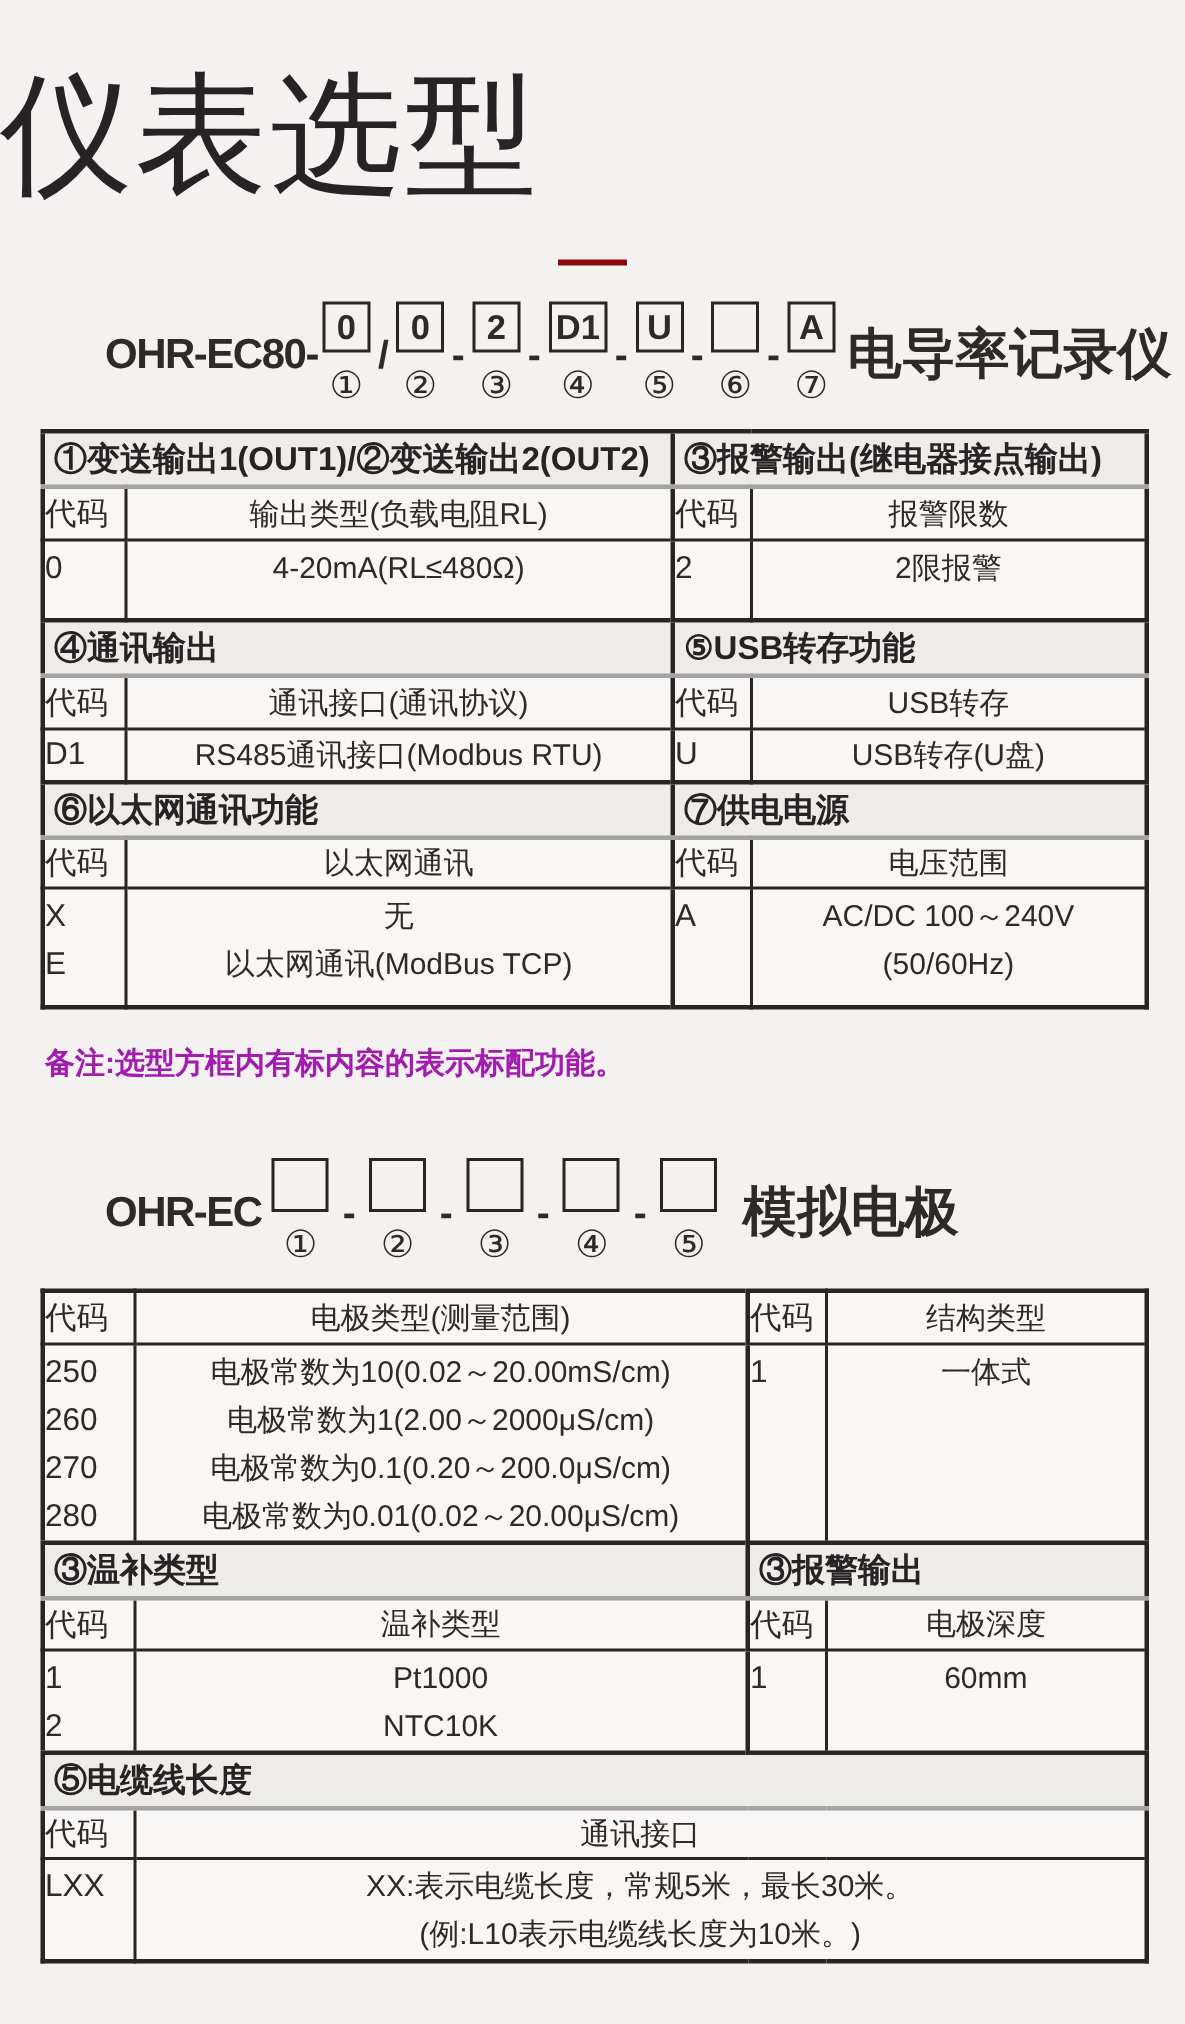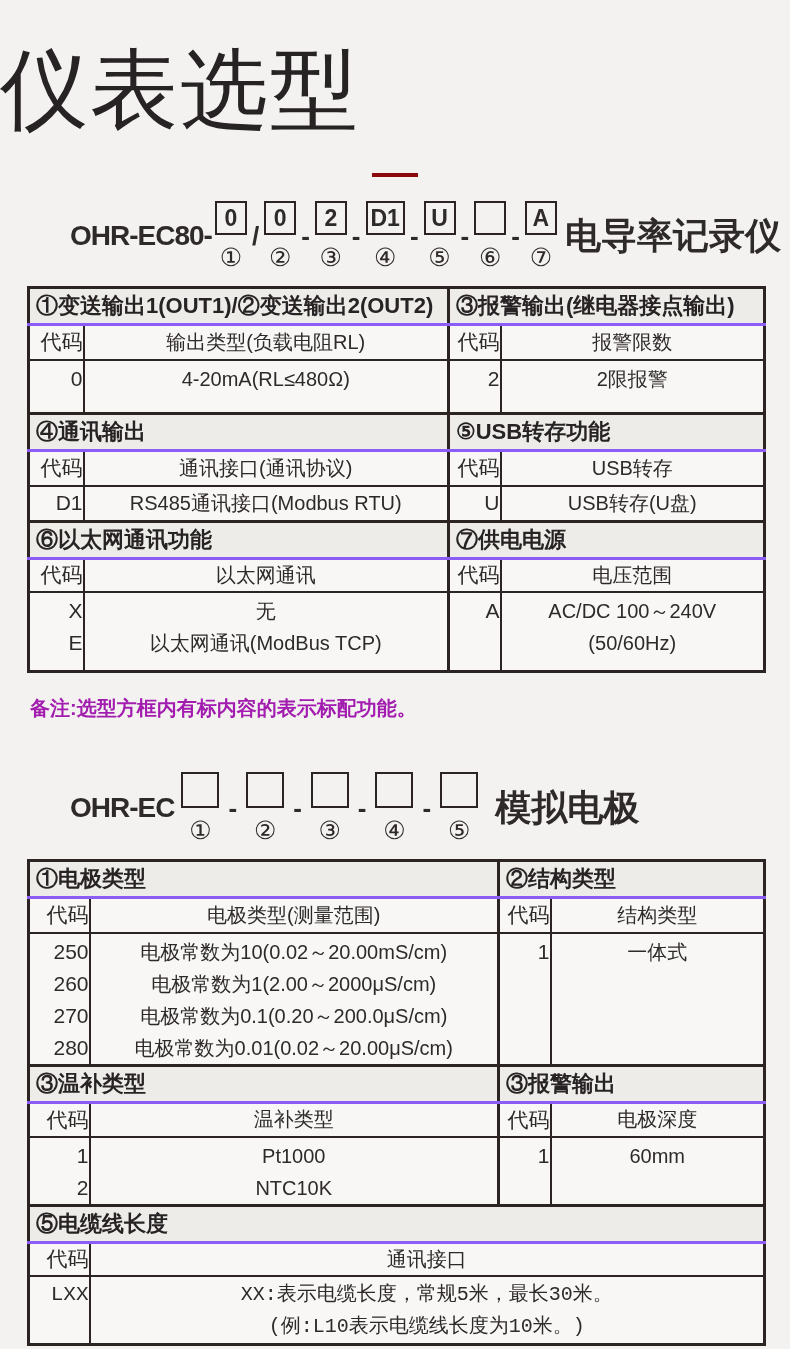--- a/index.html
+++ b/index.html
@@ -37,32 +37,32 @@
   table.sel{
     border-collapse:collapse;table-layout:fixed;
     width:736px;margin:16px 0 0 27px;
     background:#f8f7f5;border:3px solid #2b2422;
   }
   table.sel td, table.sel th{
     border:2px solid #2b2422;overflow:hidden;
     padding:0;vertical-align:middle;
   }
   tr.secrow th{
-    border-top:3px solid #2b2422;border-bottom:3px solid #8b5cf6;
+    border-top:3px solid #2b2422;border-bottom:3px solid #a3a3a3;
     background:#eeece9;text-align:left;
     font-size:22px;font-weight:bold;padding:2px 6px;color:#272324;
   }
-  td.code{text-align:right;font-size:21px;}
+  td.code{text-align:left;font-size:21px;}
   td.desc{text-align:center;font-size:20px;padding:0 4px 0 10px;}
   .divL{border-left:3px solid #2b2422 !important;}
   tr.top td{vertical-align:top;padding-top:2px;}
   .ln{line-height:32px;white-space:nowrap;}
   .h35{height:35px;} .h36{height:36px;} .h33{height:33px;}
   .h54{height:54px;} .h80{height:80px;} .h128{height:128px;}
-  .h64{height:64px;} .h70{height:56px;font-family:Liberation Mono, monospace;}
+  .h64{height:64px;} .h70{height:56px;}
   
   .note{margin:22px 0 0 30px;font-size:20px;font-weight:bold;color:#a21caf;}
   .table2{margin-top:10px;}
 </style>
 </head>
 <body>
 
 <div class="title">仪表选型</div>
 <div class="rule"></div>
 
@@ -219,24 +219,20 @@
 </div>
 
 <table class="sel t2 table2">
   <colgroup>
       <col style="width:61px">
       <col style="width:409px">
       <col style="width:52px">
       <col style="width:214px">
     </colgroup>
   <tbody>
-      <tr class="secrow h35">
-    <th colspan="2">①电极类型</th>
-    <th colspan="2" class="divL">②结构类型</th>
-  </tr>
   <tr class="h35">
     <td class="code">代码</td>
     <td class="desc">电极类型(测量范围)</td>
     <td class="code divL">代码</td>
     <td class="desc">结构类型</td>
   </tr>
   <tr class="top h128">
     <td class="code">
       <div class="ln">250</div>
       <div class="ln">260</div>

